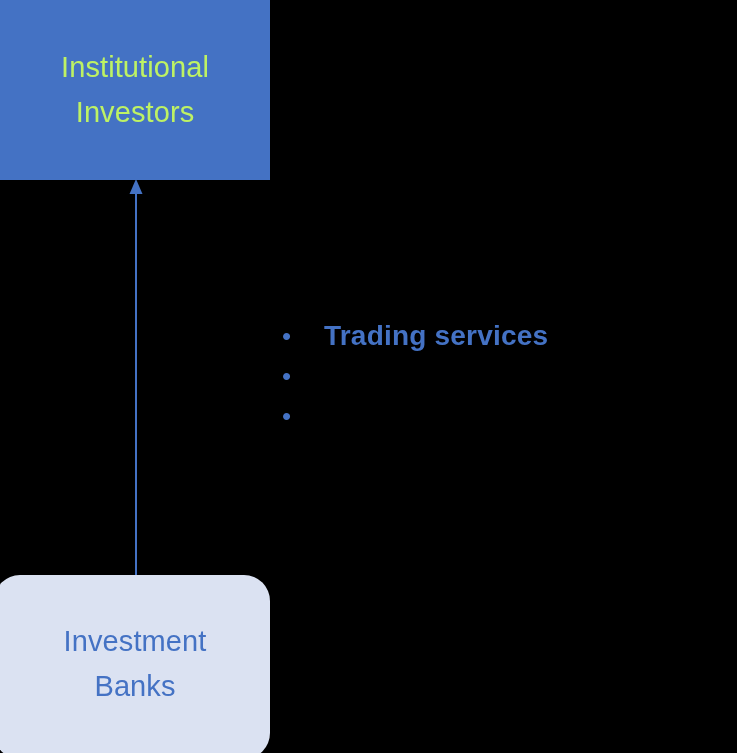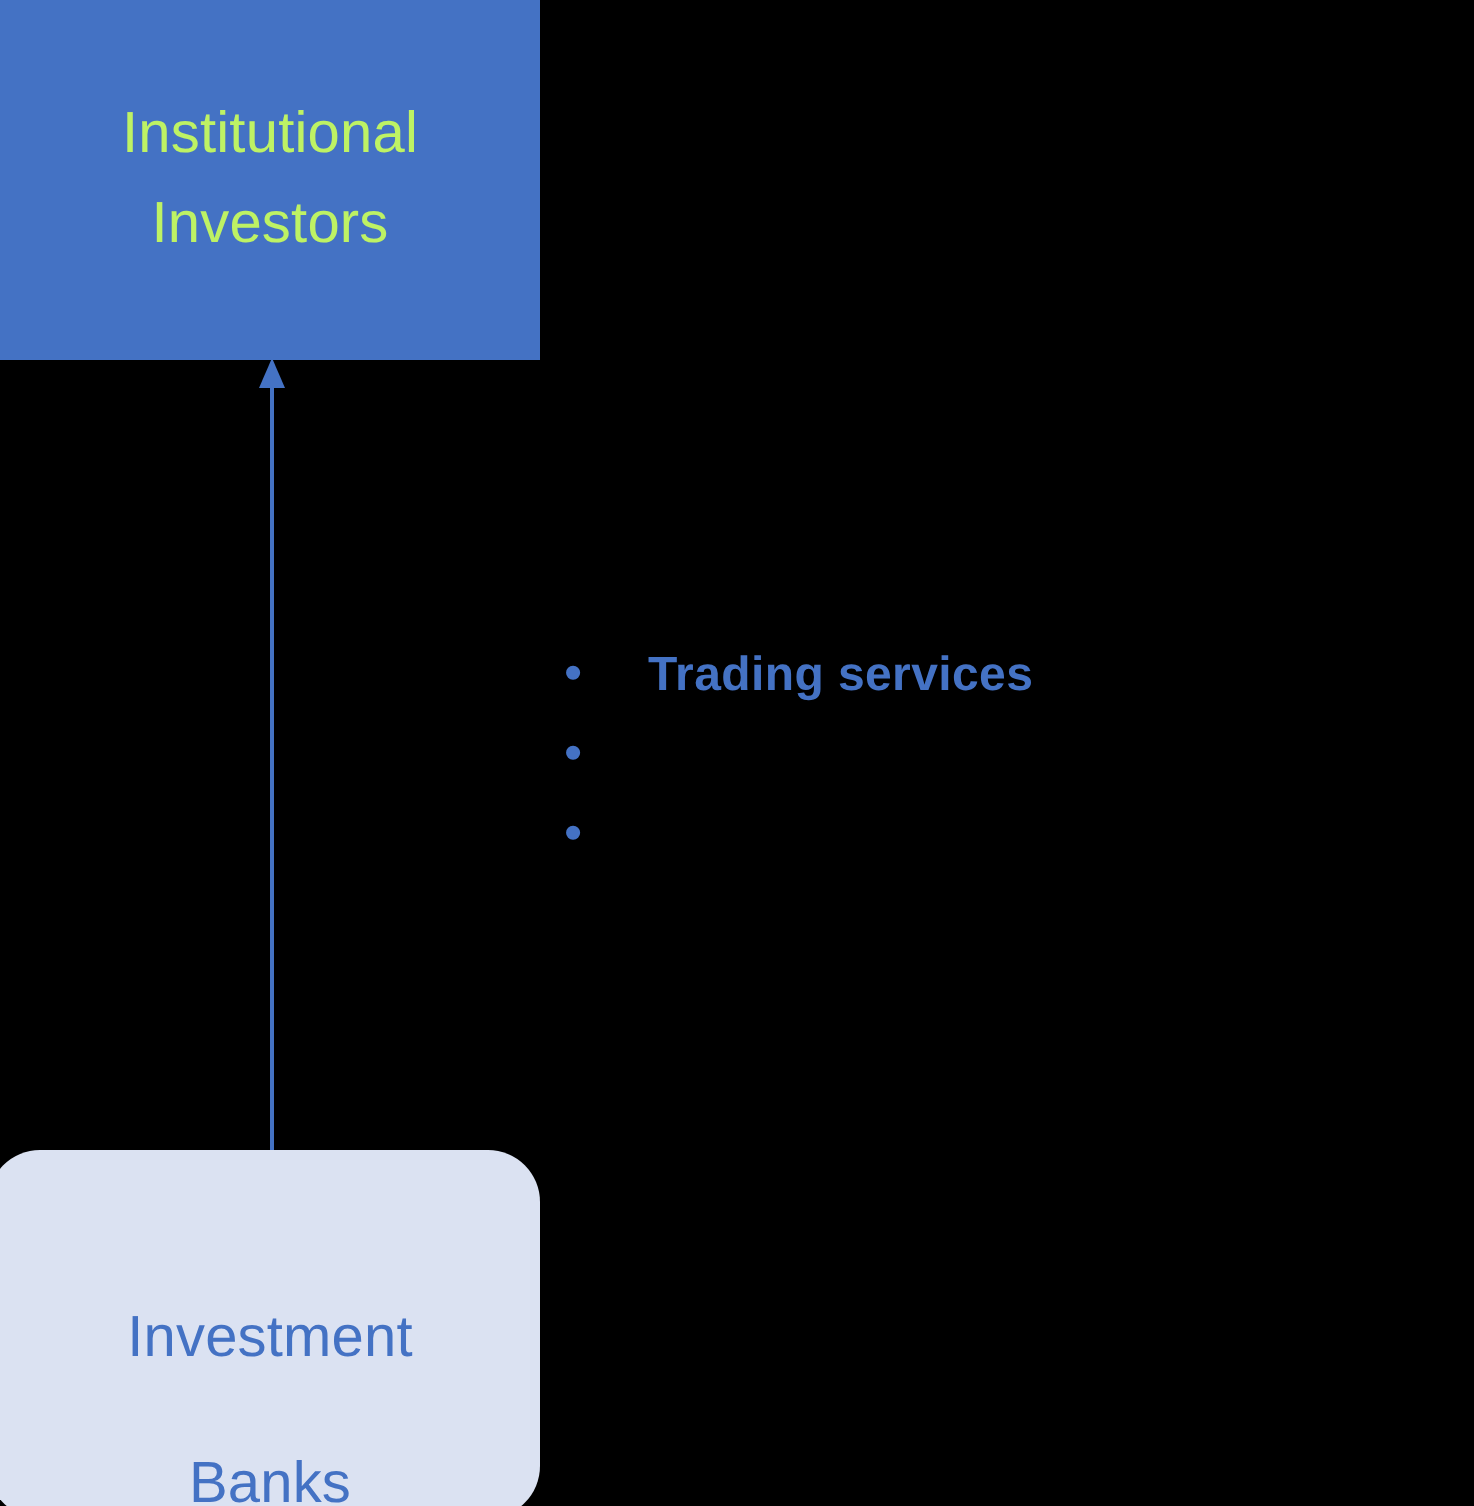--- a/index.html
+++ b/index.html
@@ -58,21 +58,20 @@
     padding-left: 6px;
     padding-top: 44px;
   }
   .node-banks .line {
     color: #4472C4;
     font-size: 29px;
     line-height: 45px;
     font-weight: 400;
     letter-spacing: 0.1px;
     white-space: nowrap;
-    margin-top: 28px;
   }
 
   
   .connector {
     position: absolute;
     left: 120px;
     top: 172px;
     width: 32px;
     height: 410px;
   }
@@ -92,21 +91,21 @@
   .bullet-dot {
     width: 42px;
     flex: 0 0 42px;
     color: #4472C4;
     font-size: 26px;
     line-height: 40px;
     text-align: left;
   }
   .bullet-text {
     color: #4472C4;
-    font-size: 24px;
+    font-size: 28px;
     line-height: 40px;
     font-weight: 700;
     letter-spacing: 0.2px;
     white-space: nowrap;
   }
 </style>
 </head>
 <body>
 
 <div id="canvas">

